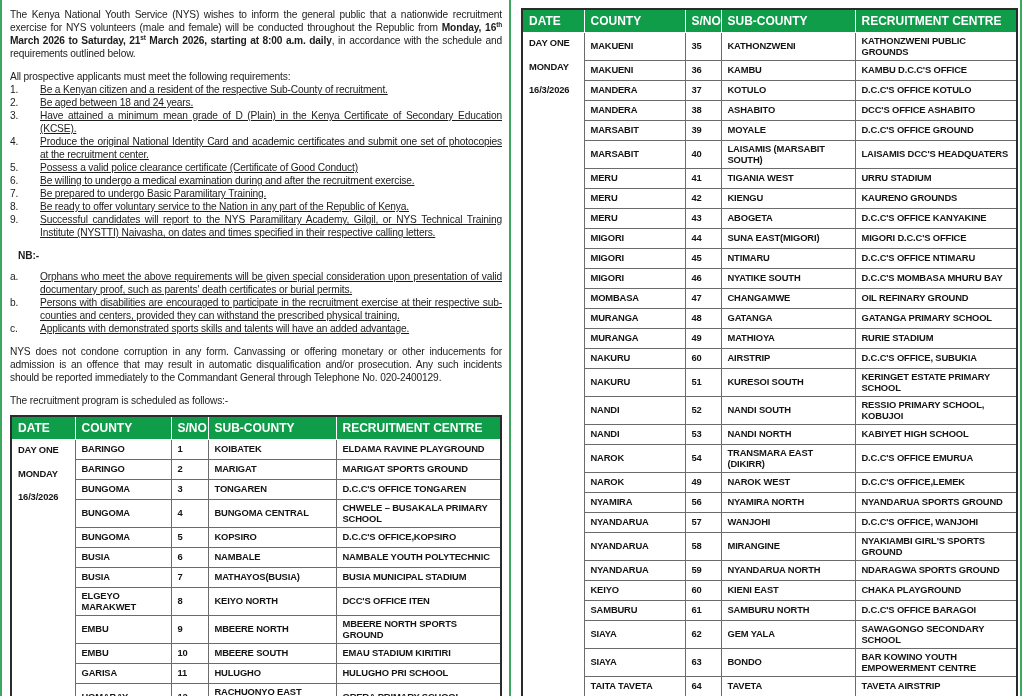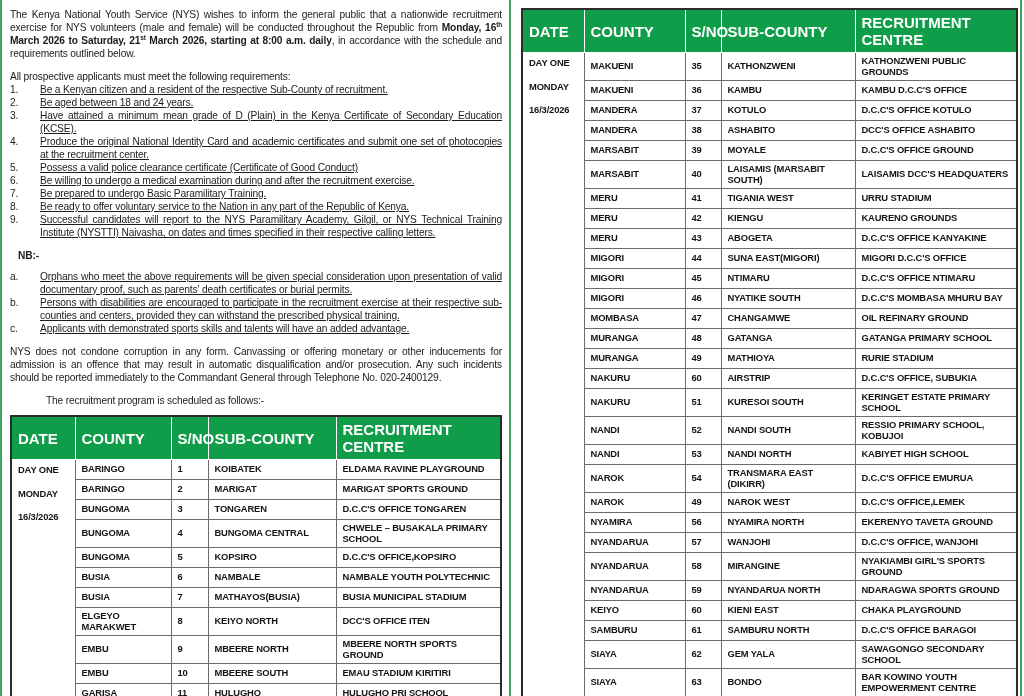--- a/index.html
+++ b/index.html
@@ -20,21 +20,21 @@
   .para{margin:0 0 10px 0;}
   .heading{font-size:10.2px;line-height:13px;font-weight:400;margin:0;}
   .nb-heading{font-weight:700;margin:8px;}
 
   .li-row{display:flex;}
   .li-num{width:30px;flex:0 0 30px;}
   .li-text{flex:1;text-align:justify;text-decoration:underline;}
 
   .sched{border-collapse:collapse;width:100%;table-layout:fixed;
          font-size:9.4px;font-weight:700;color:#141414;}
-  .sched th{background:#0f9d4a;color:#fff;text-align:left;font-size:15px;
+  .sched th{background:#0f9d4a;color:#fff;text-align:left;font-size:12px;
             padding:4px 6px;border:1.5px solid #fff;letter-spacing:0;}
   .sched td{border:1px solid #6b6b6b;padding:3px 6px;height:13px;
             vertical-align:middle;line-height:10.5px;overflow:hidden;}
   .sched{border:2px solid #2b2b2b;}
   .sched .date-cell{vertical-align:top;padding-top:5px;}
   .sched .date-cell div{margin-bottom:13px;white-space:nowrap;}
 </style>
 </head>
 <body>
 
@@ -97,21 +97,21 @@
           <span class="li-text">Persons with disabilities are encouraged to participate in the recruitment exercise at their respective sub-counties and centers, provided they can withstand the prescribed physical training.</span>
         </div>
         <div class="li-row">
           <span class="li-num">c.</span>
           <span class="li-text">Applicants with demonstrated sports skills and talents will have an added advantage.</span>
         </div>
       </div>
 
     <p class="body-text para">NYS does not condone corruption in any form. Canvassing or offering monetary or other inducements for admission is an offence that may result in automatic disqualification and/or prosecution. Any such incidents should be reported immediately to the Commandant General through Telephone No. 020-2400129.</p>
 
-    <p class="heading" style="margin-bottom:8px;margin-left:36px;">The recruitment program is scheduled as follows:-</p>
+    <p class="heading" style="margin-bottom:8px;">The recruitment program is scheduled as follows:-</p>
 
     <table class="sched">
       <colgroup>
         <col style="width:64px">
           <col style="width:96px">
           <col style="width:37px">
         <col style="width:128px">
           <col>
       </colgroup>
       <thead>
@@ -352,21 +352,21 @@
           <tr>
             <td>NAROK</td>
             <td>49</td>
             <td>NAROK WEST</td>
             <td>D.C.C'S OFFICE,LEMEK</td>
           </tr>
           <tr>
             <td>NYAMIRA</td>
             <td>56</td>
             <td>NYAMIRA NORTH</td>
-            <td>EKERENYO TAVETA GROUND</td>
+            <td>NYANDARUA SPORTS GROUND</td>
           </tr>
           <tr>
             <td>NYANDARUA</td>
             <td>57</td>
             <td>WANJOHI</td>
             <td>D.C.C'S OFFICE, WANJOHI</td>
           </tr>
           <tr>
             <td>NYANDARUA</td>
             <td>58</td>

